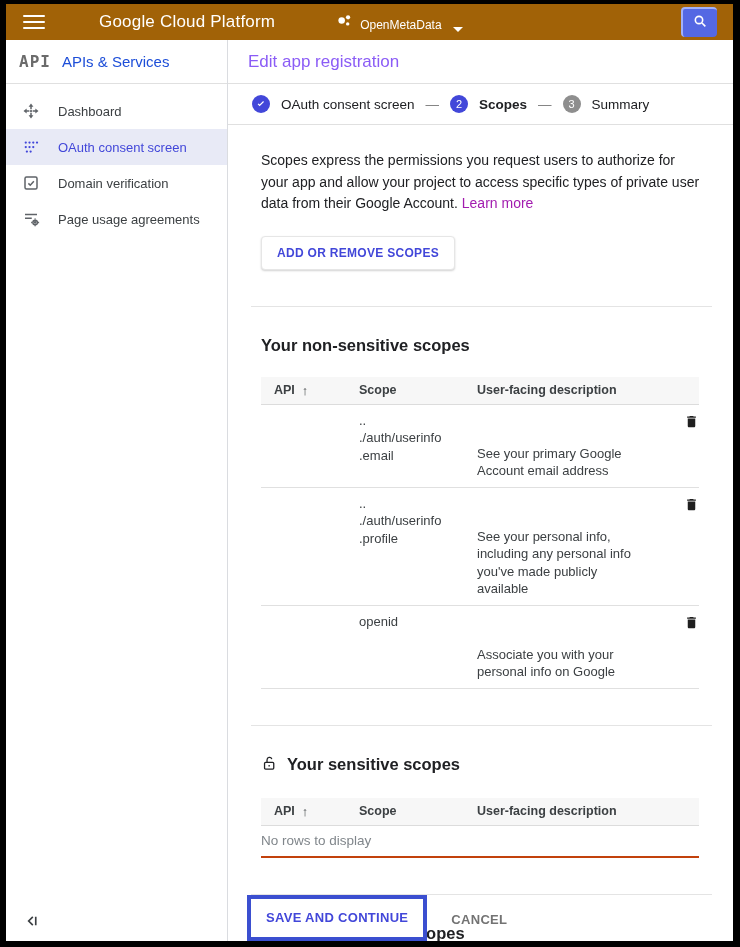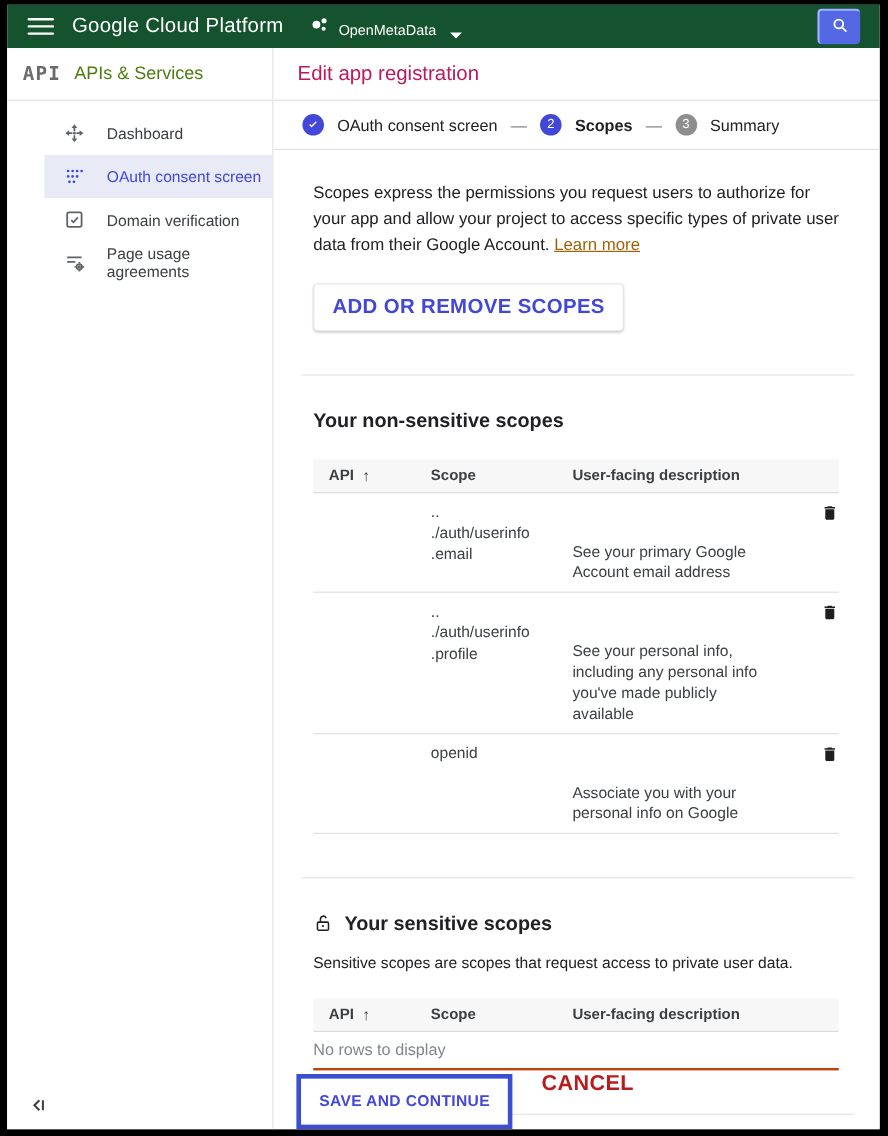--- a/index.html
+++ b/index.html
@@ -1,59 +1,59 @@
 <!DOCTYPE html>
 <html><head>
 <meta charset="utf-8">
 <style>
   html,body{margin:0;padding:0;width:740px;height:947px;overflow:hidden;background:#000;
     font-family:"Liberation Sans","DejaVu Sans",sans-serif;}
   *{box-sizing:border-box;}
   .app{position:absolute;top:4px;left:6px;right:7px;bottom:6px;background:#fff;display:flex;flex-direction:column;}
 
   
-  .topbar{height:36px;background:#14532d;display:flex;align-items:center;flex:0 0 36px;padding:0 16px 0 12px;}
+  .topbar{height:36px;background:#a16207;display:flex;align-items:center;flex:0 0 36px;padding:0 16px 0 12px;gap:39px;}
   .hamburger{width:32px;height:28px;display:flex;flex-direction:column;justify-content:center;gap:4px;padding:0 5px;cursor:pointer;}
   .hamburger span{display:block;height:2px;background:#fff;border-radius:1px;}
   .brand{color:#fff;font-size:17px;margin-left:10px;letter-spacing:.2px;white-space:nowrap;}
   .project{display:flex;align-items:flex-end;margin-left:22px;color:#fff;font-size:12px;gap:7px;cursor:pointer;}
   .caret{width:0;height:0;border-left:5px solid transparent;border-right:5px solid transparent;border-top:5px solid #fff;margin-left:4px;}
   .search-btn{margin-left:auto;width:36px;height:30px;background:#5468E3;border-radius:4px;display:flex;align-items:center;justify-content:center;
     border-top:2px solid rgba(180,195,255,.8);border-left:2px solid rgba(180,195,255,.8);cursor:pointer;}
 
   
   .frame{flex:1;display:flex;min-height:0;}
 
   
   .sidebar{width:222px;flex:0 0 222px;border-right:1px solid #dadce0;position:relative;background:#fff;}
   .side-header{height:44px;border-bottom:1px solid #e0e0e0;display:flex;align-items:center;padding-left:13px;}
   .api-logo{font-family:"DejaVu Sans Mono","Liberation Mono",monospace;font-weight:700;font-size:16px;color:#6b6b6b;letter-spacing:1px;}
-  .side-title{font-size:15px;font-weight:500;color:#4d7c0f;margin-left:11px;}
-  .side-nav{padding-top:9px;margin-left:31px;}
+  .side-title{font-size:15px;font-weight:500;color:#1d4ed8;margin-left:11px;}
+  .side-nav{padding-top:9px;}
   .side-item{height:36px;display:flex;align-items:center;padding-left:16px;gap:18px;font-size:13px;color:#3c4043;cursor:pointer;}
   .side-item .ic{width:18px;height:18px;flex:0 0 18px;display:flex;}
   .side-item.selected{background:#E8EAF6;color:#4247D9;}
   .collapse{position:absolute;left:16px;bottom:10px;width:20px;height:20px;cursor:pointer;}
 
   
   .main{flex:1;position:relative;overflow:hidden;background:#fff;display:flex;flex-direction:column;}
   .main-header{height:44px;flex:0 0 44px;border-bottom:1px solid #e0e0e0;display:flex;align-items:center;padding-left:20px;
-    font-size:17px;color:#be185d;}
+    font-size:17px;color:#8b5cf6;}
   .stepper{height:41px;flex:0 0 41px;border-bottom:1px solid #e0e0e0;display:flex;align-items:center;padding-left:24px;gap:11px;font-size:13.5px;color:#202124;}
   .step-circle{width:18px;height:18px;border-radius:50%;display:flex;align-items:center;justify-content:center;color:#fff;font-size:11px;flex:0 0 18px;}
   .step-circle.done,.step-circle.active{background:#4247D9;}
   .step-circle.inactive{background:#8E8E8E;}
   .step-label.bold{font-weight:700;}
   .step-dash{color:#757575;}
 
   .content{flex:1;padding:0 33px 60px 33px;overflow:hidden;}
   .intro-text{margin-top:25px;font-size:14px;line-height:21.5px;color:#202124;max-width:452px;}
-  a.learn{color:#a16207;text-decoration:underline;cursor:pointer;}
+  a.learn{color:#a21caf;cursor:pointer;}
   .add-btn{margin-top:21px;display:inline-block;background:#fff;border:1px solid #e6e6e6;border-radius:4px;
-    box-shadow:0 1px 2px rgba(0,0,0,.18);padding:9px 15px;font-size:17px;font-weight:700;color:#4247D9;letter-spacing:.3px;cursor:pointer;}
+    box-shadow:0 1px 2px rgba(0,0,0,.18);padding:9px 15px;font-size:12px;font-weight:700;color:#4247D9;letter-spacing:.3px;cursor:pointer;}
   .divider{border:none;border-top:1px solid #e4e4e4;margin:36px -12px 0 -10px;}
 
   .section-title{margin-top:29px;font-size:16.5px;font-weight:700;color:#202124;display:flex;gap:9px;}
   .section-desc{margin-top:12px;font-size:13px;color:#202124;}
 
   .tbl{margin-top:22px;width:438px;font-size:13px;color:#3c4043;}
   .tbl-head{display:grid;grid-template-columns:98px 118px 1fr 34px;background:#f7f7f7;border-bottom:1px solid #dcdcdc;
     font-weight:700;font-size:12.5px;color:#3c4043;}
   .tbl-head>div{padding:6px 0 6px 0;}
   .tbl-head .c1{padding-left:13px;display:flex;align-items:center;gap:7px;cursor:pointer;}
@@ -63,21 +63,21 @@
   .cell-scope{white-space:pre-line;}
   .cell-desc{padding-right:14px !important;margin-top:33px;}
   .cell-trash{display:flex;justify-content:flex-end;align-items:flex-start;padding-top:9px !important;cursor:pointer;}
   .empty-row{border-bottom:2px solid #c2410c;color:#80868b;font-size:13.5px;padding:7px 0 8px 0;}
 
   
   .footer{position:absolute;left:19px;bottom:0;right:0;display:flex;align-items:flex-end;background:transparent;}
   .save-box{border:4px solid #3B4FD0;display:inline-block;background:#6d28d9;}
   .save-btn{background:#fff;border:none;padding:11px 15px 12px 15px;font-size:13px;font-weight:700;color:#4247D9;letter-spacing:.3px;
     font-family:inherit;cursor:pointer;}
-  .cancel-btn{background:none;border:none;margin:0 0 27px 18px;font-size:18px;font-weight:700;color:#b91c1c;letter-spacing:.3px;
+  .cancel-btn{background:none;border:none;margin:0 0 13px 18px;font-size:13px;font-weight:700;color:#737373;letter-spacing:.3px;
     font-family:inherit;cursor:pointer;}
 </style>
 </head>
 <body>
 
 <div class="app">
 
   <div class="topbar">
     <div class="hamburger">
         <span></span>
@@ -251,21 +251,20 @@
         <div class="section-title">
           <span>
             <svg viewBox="0 0 24 24" width="17" height="17" fill="none" stroke="#202124" stroke-width="1.8">
                 <rect x="5" y="10.5" width="13" height="9.5" rx="1.5"></rect>
                 <path d="M8.5 10.5V7a3.5 3.5 0 0 1 6.8-1.2"></path>
                 <circle cx="11.5" cy="15.2" r="1.2" fill="#202124" stroke="none"></circle>
               </svg>
           </span>
           <span>Your sensitive scopes</span>
         </div>
-        <div class="section-desc">Sensitive scopes are scopes that request access to private user data.</div>
         <div class="tbl">
           <div class="tbl-head">
             <div class="c1">
               <span>API</span>
               <span class="arrow">↑</span>
             </div>
             <div>Scope</div>
             <div>User-facing description</div>
             <div></div>
           </div>

